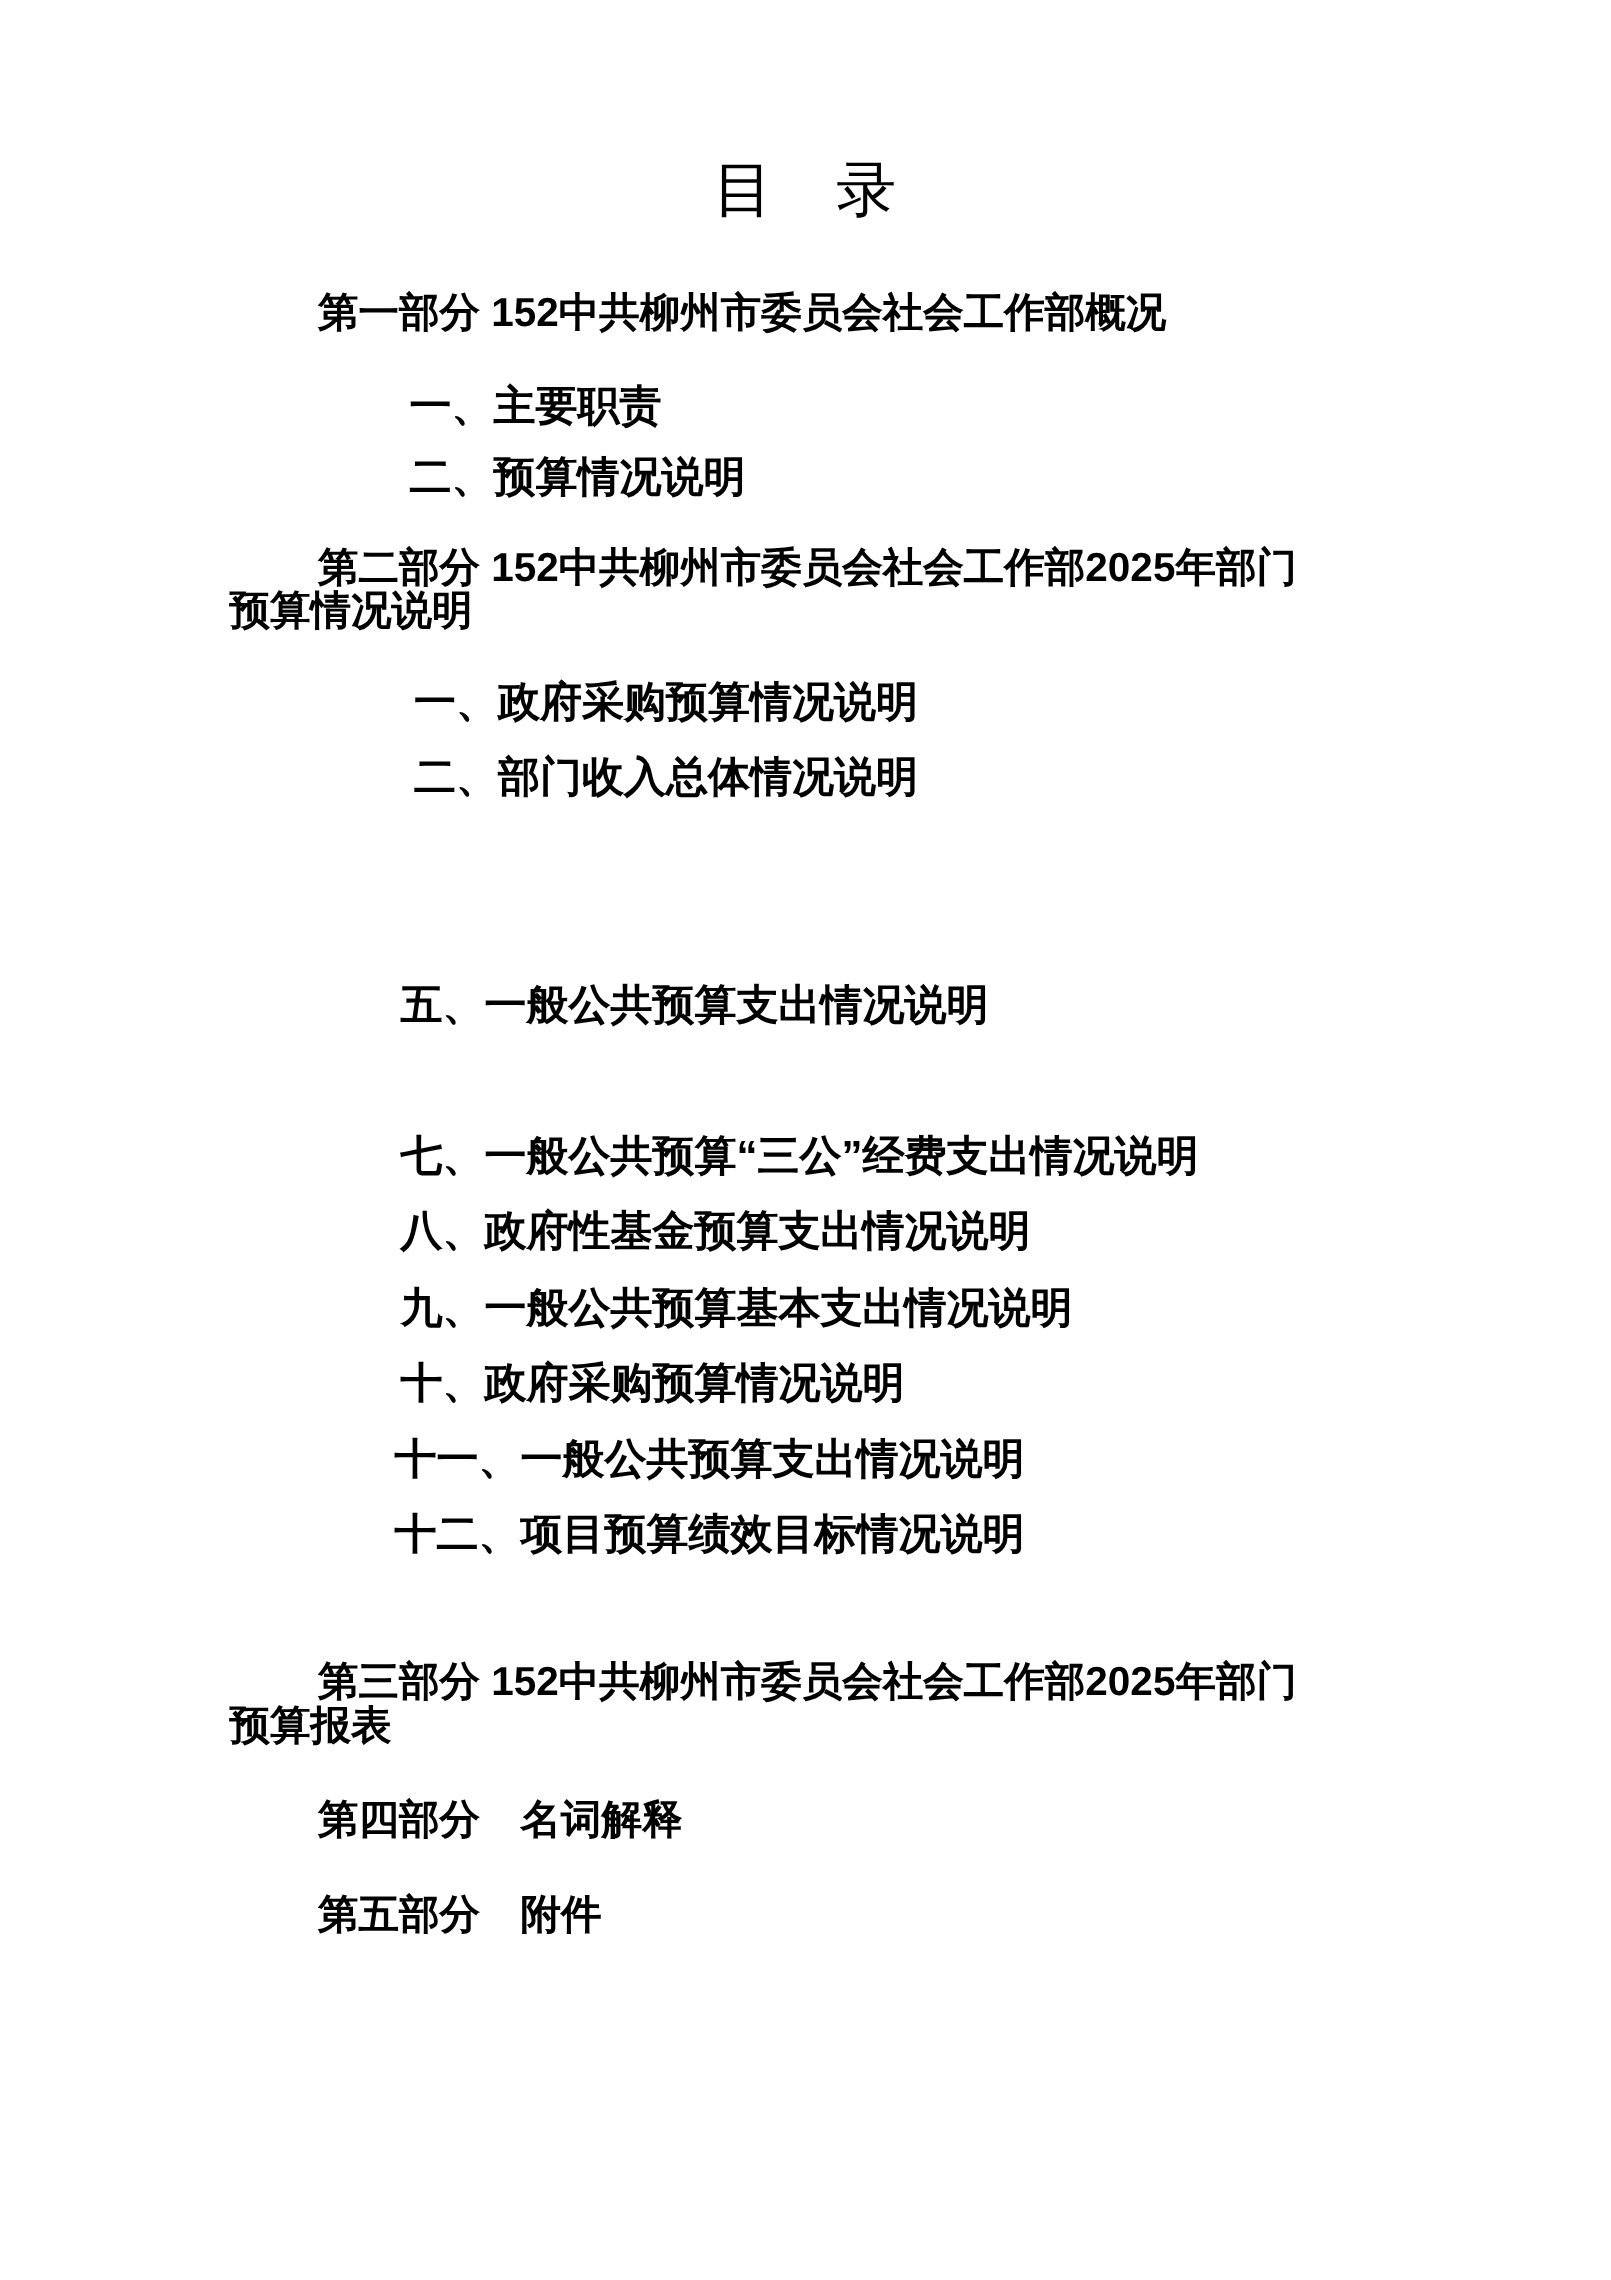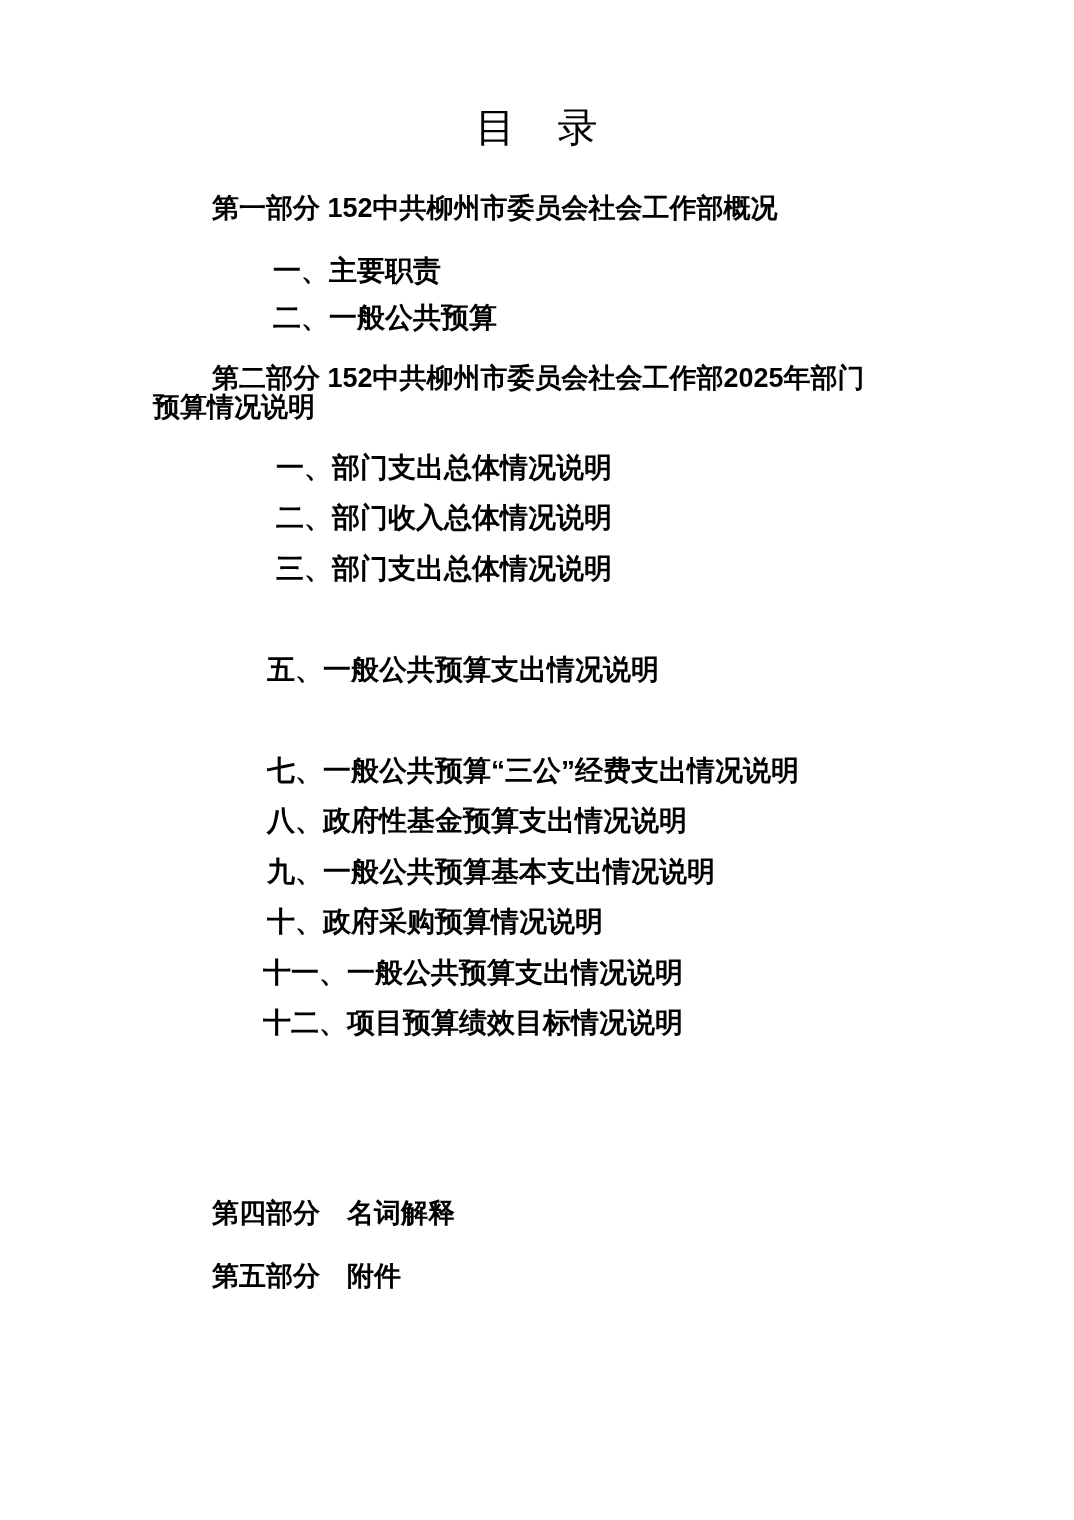--- a/index.html
+++ b/index.html
@@ -49,34 +49,35 @@
 </head>
 <body>
 
 <div class="page">
 
   <div class="doc-title">目　录</div>
 
   <div class="sec-heading" style="top:194px">第一部分 152中共柳州市委员会社会工作部概况</div>
 
   <div class="toc-item" style="top:254px;left:273px">一、主要职责</div>
-  <div class="toc-item" style="top:301px;left:273px">二、一般公共预算</div>
+  <div class="toc-item" style="top:301px;left:273px">二、预算情况说明</div>
 
   <div class="sec-heading" style="top:364px">第二部分 152中共柳州市委员会社会工作部2025年部门
 预算情况说明</div>
 
-  <div class="toc-item" style="top:451px;left:276px">一、部门支出总体情况说明</div>
+  <div class="toc-item" style="top:451px;left:276px">一、政府采购预算情况说明</div>
   <div class="toc-item" style="top:501px;left:276px">二、部门收入总体情况说明</div>
-  <div class="toc-item" style="top:552px;left:276px">三、部门支出总体情况说明</div>
   <div class="toc-item" style="top:653px;left:267px">五、一般公共预算支出情况说明</div>
   <div class="toc-item" style="top:754px;left:267px">七、一般公共预算“三公”经费支出情况说明</div>
   <div class="toc-item" style="top:804px;left:267px">八、政府性基金预算支出情况说明</div>
   <div class="toc-item" style="top:855px;left:267px">九、一般公共预算基本支出情况说明</div>
   <div class="toc-item" style="top:905px;left:267px">十、政府采购预算情况说明</div>
   <div class="toc-item" style="top:956px;left:263px">十一、一般公共预算支出情况说明</div>
   <div class="toc-item" style="top:1006px;left:263px">十二、项目预算绩效目标情况说明</div>
 
+  <div class="sec-heading" style="top:1107px">第三部分 152中共柳州市委员会社会工作部2025年部门
+预算报表</div>
 
   <div class="sec-heading" style="top:1199px">第四部分　名词解释</div>
 
   <div class="sec-heading" style="top:1262px">第五部分　附件</div>
 
 </div>
 
 </body></html>

